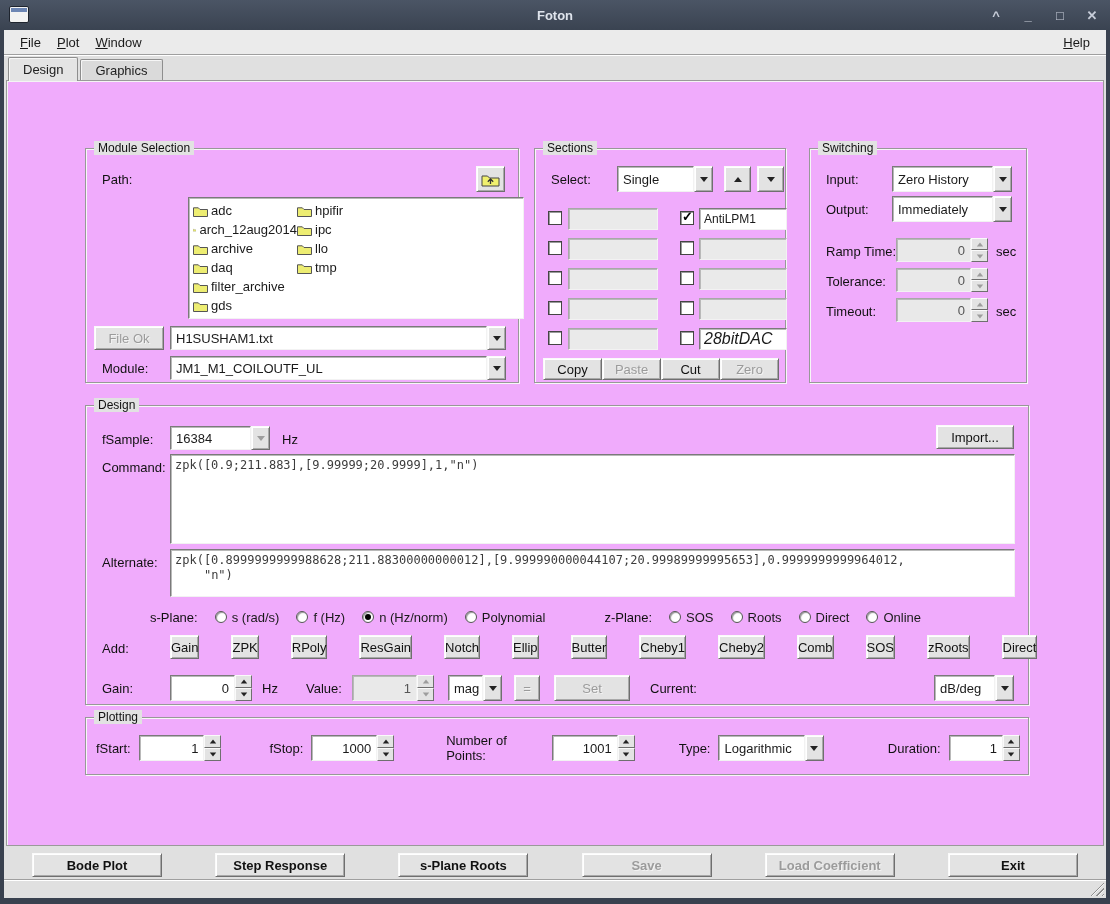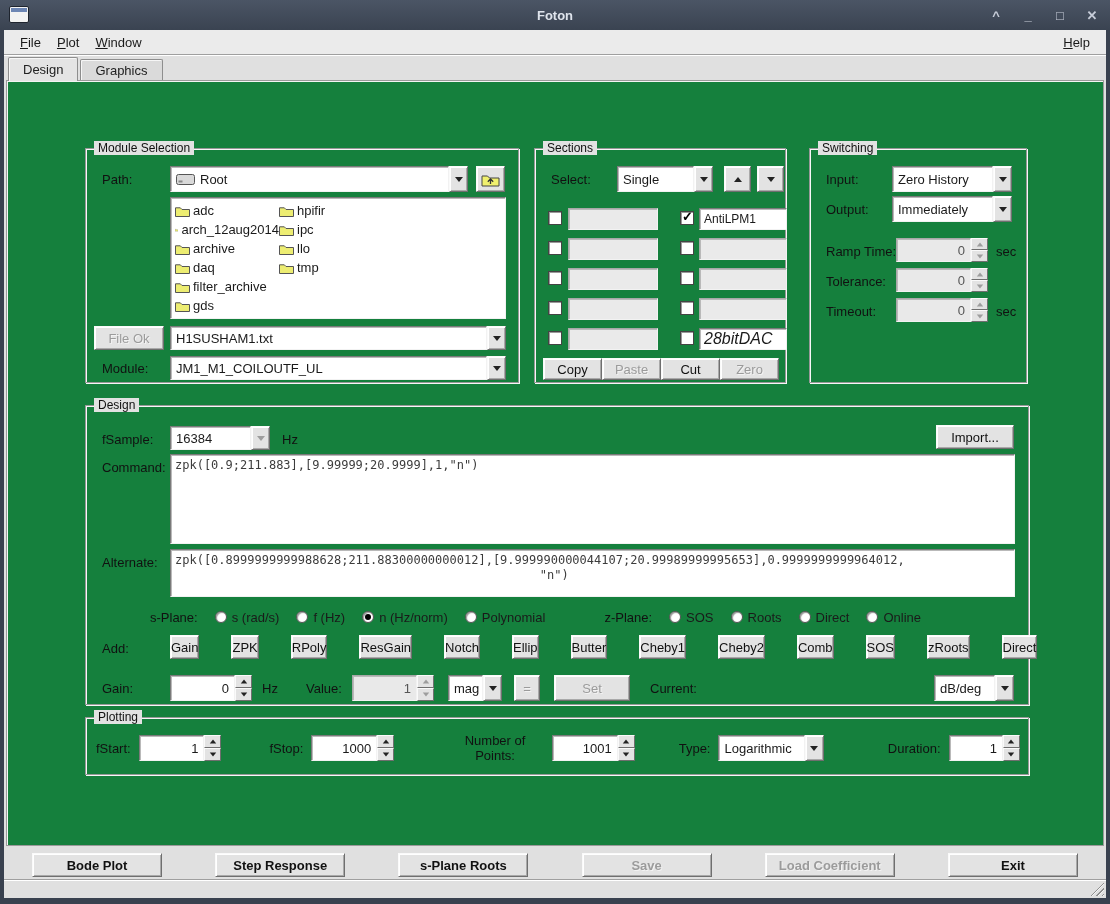--- a/index.html
+++ b/index.html
@@ -28,22 +28,22 @@
   .menu-item { padding:0 8px; height:25px; line-height:25px; }
   .menu-item::first-letter { text-decoration:underline; }
   .menu-spacer { flex:1; }
 
   
   .tabbar { position:absolute; left:0; top:27px; width:1102px; height:24px; display:flex; align-items:flex-end; padding-left:4px; }
   .tab { height:22px; line-height:22px; padding:0 14px; background:#dadada;
     border:1px solid #8e8e8e; border-bottom:none; border-top-left-radius:2px; border-top-right-radius:2px;
     box-shadow:inset 1px 1px 0 #f6f6f6; margin-right:2px; color:#222; }
   .tab.active { height:24px; line-height:24px; background:#e4e4e4; position:relative; z-index:2; }
-  .tabpane { position:absolute; left:2px; top:50px; width:1098px; height:766px; background:#15803d;
-    border:1px solid #9a9a9a; box-shadow:inset 1px 1px 0 #f4f4f4;text-align:center; }
+  .tabpane { position:absolute; left:2px; top:50px; width:1098px; height:766px; background:#f0abfc;
+    border:1px solid #9a9a9a; box-shadow:inset 1px 1px 0 #f4f4f4; }
 
   
   .groupbox { position:absolute; border:1px solid #989898; box-shadow:1px 1px 0 #f7f7f7, inset 1px 1px 0 #f7f7f7; }
   .groupbox > .gb-title { position:absolute; top:-8px; left:8px; background:#e2e2e2; padding:0 4px; font-size:12px; color:#111; }
 
   .lbl { color:#111; }
 
   
   .btn { background:#e3e3e3; border:1px solid; border-color:#fafafa #6f6f6f #6f6f6f #fafafa;
     box-shadow:inset 1px 1px 0 #ffffff, inset -1px -1px 0 #a9a9a9;
@@ -136,40 +136,28 @@
       <div class="tab active">Design</div>
       <div class="tab">Graphics</div>
     </div>
 
     <div class="tabpane">
 
       <div class="groupbox" style="left:78px; top:67px; width:434px; height:235px;">
         <div class="gb-title">Module Selection</div>
 
         <div class="abs lbl" style="left:16px; top:23px;">Path:</div>
-        <div class="combo abs" style="left:84px; top:17px; width:298px; height:26px;">
-          <div class="combo-text">
-            <svg width="19" height="11" viewBox="0 0 19 11">
-                <rect x="0.5" y="0.5" width="18" height="10" rx="2" fill="#d9d9d9" stroke="#555"></rect>
-                <rect x="2.5" y="6.5" width="4" height="2" fill="#8a8a8a"></rect>
-              </svg>
-            <span>Root</span>
-          </div>
-          <div class="combo-btn">
-              <i class="tri-down"></i>
-            </div>
-        </div>
         <div class="btn abs" style="left:390px; top:17px; width:29px; height:26px;">
           <svg width="19" height="15" viewBox="0 0 19 15">
             <path d="M1 4.5 v9.5 h17 v-8 h-9.5 l-2 -2 h-5.5 z" fill="#f0f06e" stroke="#444"></path>
             <path d="M9.5 12 v-4.5 M6.8 9.7 l2.7 -2.7 2.7 2.7" stroke="#333" stroke-width="1.3" fill="none"></path>
           </svg>
         </div>
 
-        <div class="listbox abs" style="left:84px; top:48px; width:336px; height:122px;">
+        <div class="listbox abs" style="left:102px; top:48px; width:336px; height:122px;">
           <div class="listcol wide">
             <div class="list-item">
                 <svg width="15" height="12" viewBox="0 0 15 12">
                   <path d="M0.5 3 v8.5 h14 v-7 h-7.5 l-1.7-1.7 h-4.8 z" fill="#eded72" stroke="#555"></path>
                 </svg>
                 <span>adc</span>
               </div>
             <div class="list-item">
                 <svg width="15" height="12" viewBox="0 0 15 12">
                   <path d="M0.5 3 v8.5 h14 v-7 h-7.5 l-1.7-1.7 h-4.8 z" fill="#eded72" stroke="#555"></path>

